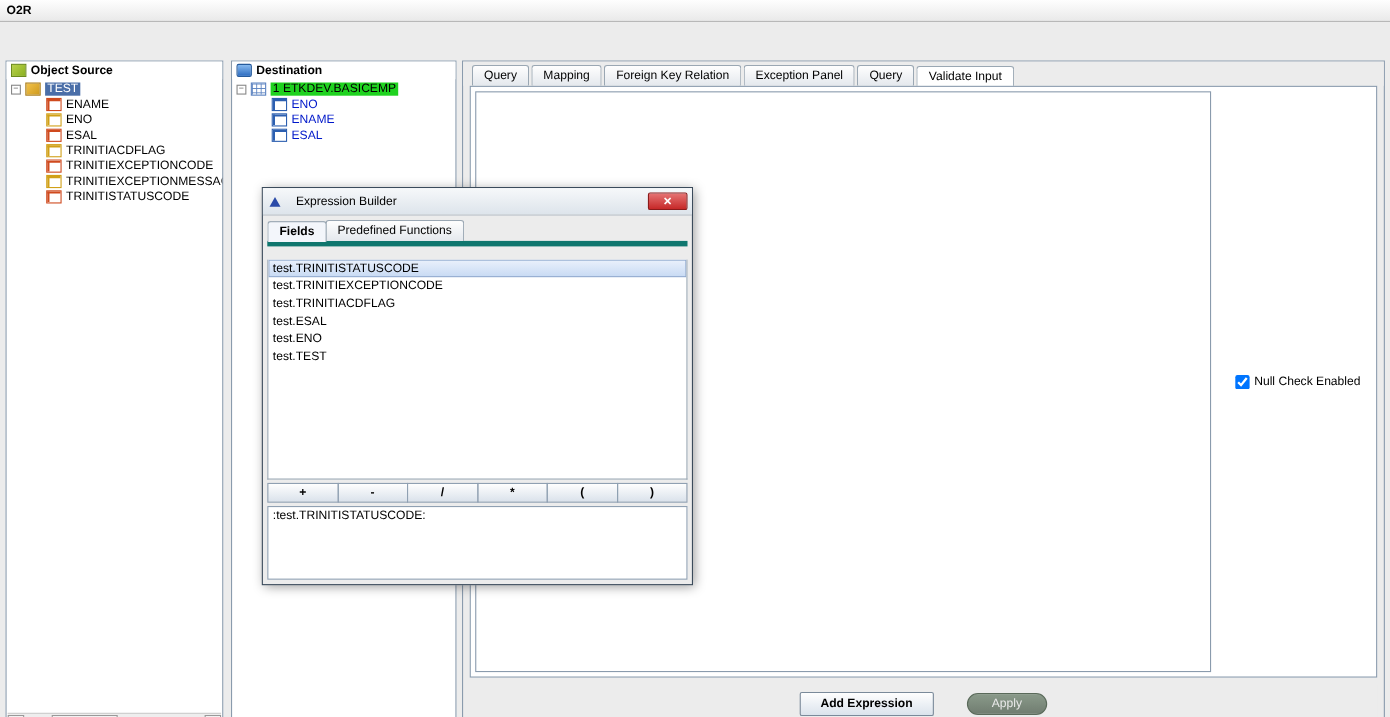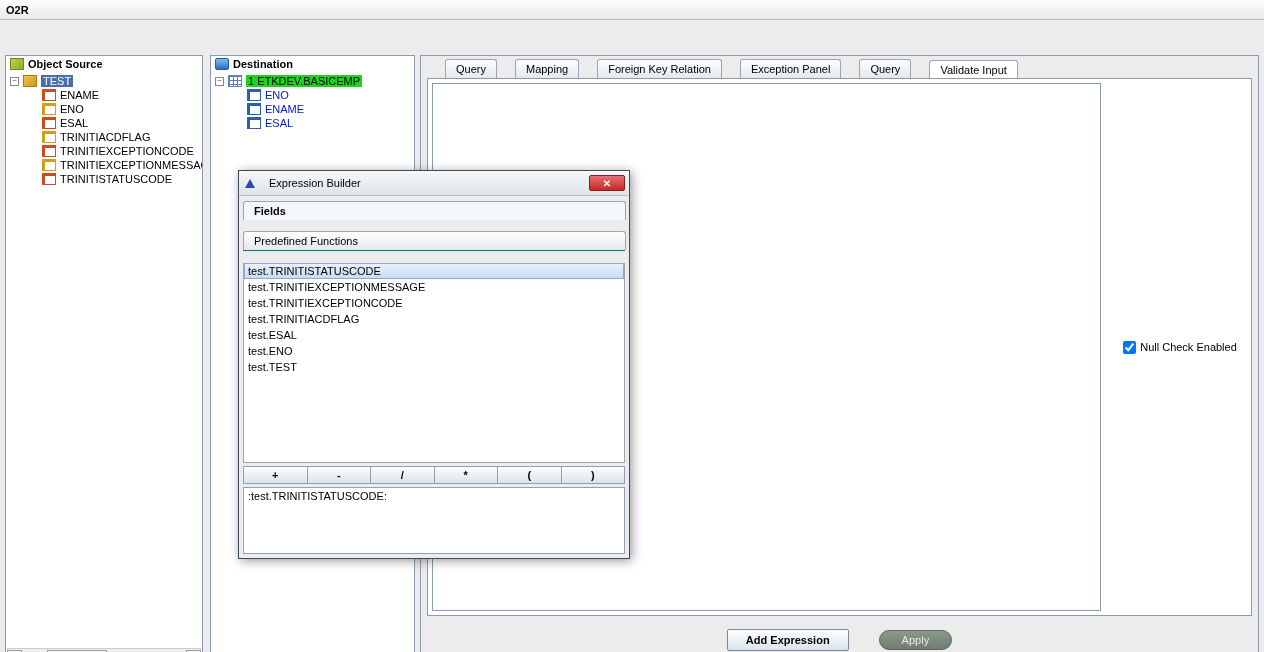--- a/index.html
+++ b/index.html
@@ -112,21 +112,20 @@
     align-items:flex-end;
   }
   .tab {
     border: 1px solid #9aa7b3;
     border-bottom: none;
     border-radius: 3px 3px 0 0;
     background: linear-gradient(#fefefe,#e4e8ed);
     padding: 3px 10px;
     cursor: pointer;
     font-size: 11px;
-    margin-left: 16px;
   }
   .tab.active {
     background: #fff;
     position: relative;
     top: 1px;
   }
 
   .main-body {
     position: absolute;
     top: 22px; left: 6px; right: 6px; bottom: 48px;
@@ -197,23 +196,22 @@
     width: 36px; height: 16px;
     background: linear-gradient(#e57373,#c62828);
     border-radius: 2px;
     display:flex; align-items:center; justify-content:center;
     color:#fff; cursor:pointer;
     border:1px solid #8b1a1a;
     font-size:10px; font-weight:bold;
   }
   .dialog-body { padding: 4px; }
   .dialog-tabs {
-    display:flex; gap:12px;
-    border-bottom:1px solid #0f766e;
-    flex-direction:column;
+    display:flex; gap:0;
+    border-bottom:5px solid #0f766e;
   }
   .dtab {
     border:1px solid #9aa7b3; border-bottom:none;
     border-radius: 3px 3px 0 0;
     background: linear-gradient(#fefefe,#e4e8ed);
     padding:3px 10px; font-size:11px; cursor:pointer;
     margin-right:-1px;
   }
   .dtab.active { background:#f3f6fb; font-weight:bold; position:relative; top:1px; }
 
@@ -401,21 +399,20 @@
       <span>✕</span>
     </div>
   </div>
   <div class="dialog-body">
     <div class="dialog-tabs" id="dialog-tabs">
         <div class="dtab active">Fields</div>
         <div class="dtab">Predefined Functions</div>
       </div>
     <div class="fields-list" id="fields-list">
         <div class="frow sel">test.TRINITISTATUSCODE</div>
-        <div class="frow">test.TRINITIEXCEPTIONMESSAGE</div>
         <div class="frow">test.TRINITIEXCEPTIONCODE</div>
         <div class="frow">test.TRINITIACDFLAG</div>
         <div class="frow">test.ESAL</div>
         <div class="frow">test.ENO</div>
         <div class="frow">test.TEST</div>
       </div>
     <div class="op-row" id="op-row">
         <div class="op-btn">+</div>
         <div class="op-btn">-</div>
         <div class="op-btn">/</div>

